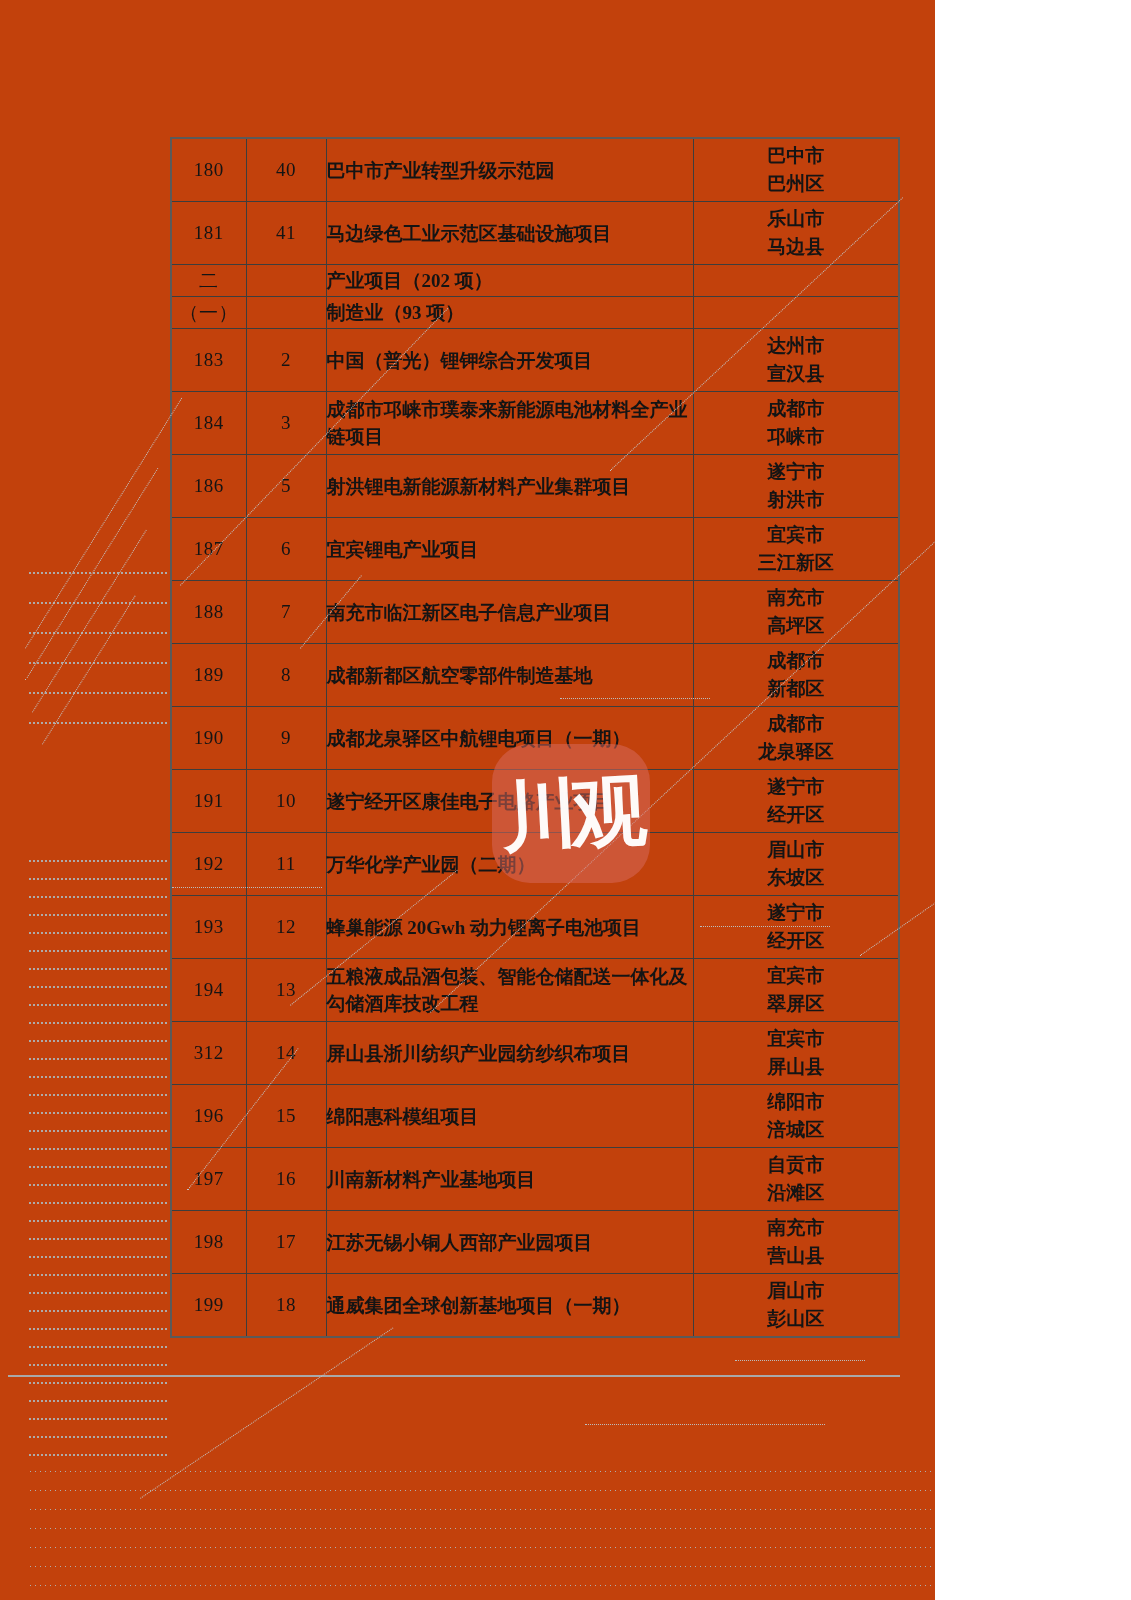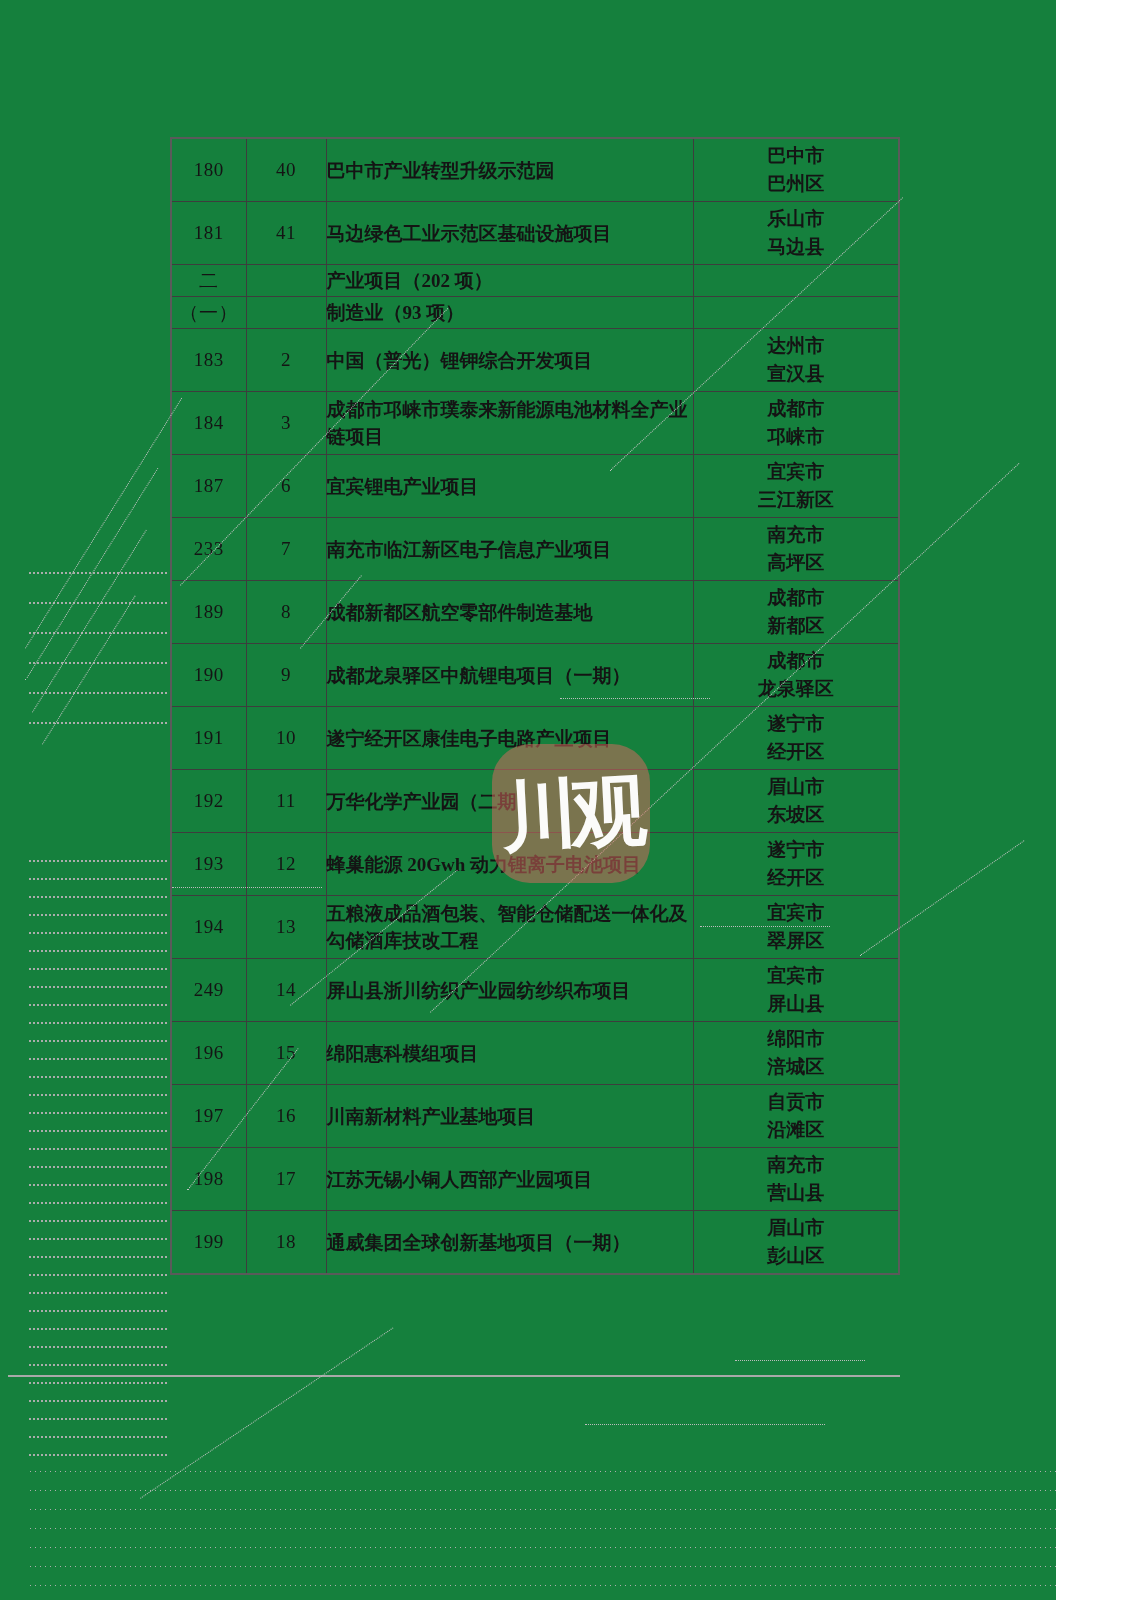--- a/index.html
+++ b/index.html
@@ -1,19 +1,19 @@
 <!DOCTYPE html>
 <html><head>
 <meta charset="utf-8">
 <style>
   html,body{margin:0;padding:0;background:#ffffff;}
   .page{
     position:relative;
-    width:1056px;height:1600px;
-    background:#15803d;
+    width:935px;height:1600px;
+    background:#c2410c;
     overflow:hidden;
     font-family:"Liberation Serif","DejaVu Serif",serif;
   }
 
   
   table.doc{
     position:absolute;left:170px;top:137px;
     width:728px;
     border-collapse:collapse;table-layout:fixed;
     z-index:2;
@@ -146,30 +146,39 @@
         <tr class="data">
           <td class="c1">184</td>
           <td class="c2">3</td>
           <td class="c3">成都市邛崃市璞泰来新能源电池材料全产业链项目</td>
           <td class="c4">
             <div>成都市</div>
             <div>邛崃市</div>
           </td>
         </tr>
         <tr class="data">
+          <td class="c1">186</td>
+          <td class="c2">5</td>
+          <td class="c3">射洪锂电新能源新材料产业集群项目</td>
+          <td class="c4">
+            <div>遂宁市</div>
+            <div>射洪市</div>
+          </td>
+        </tr>
+        <tr class="data">
           <td class="c1">187</td>
           <td class="c2">6</td>
           <td class="c3">宜宾锂电产业项目</td>
           <td class="c4">
             <div>宜宾市</div>
             <div>三江新区</div>
           </td>
         </tr>
         <tr class="data">
-          <td class="c1">233</td>
+          <td class="c1">188</td>
           <td class="c2">7</td>
           <td class="c3">南充市临江新区电子信息产业项目</td>
           <td class="c4">
             <div>南充市</div>
             <div>高坪区</div>
           </td>
         </tr>
         <tr class="data">
           <td class="c1">189</td>
           <td class="c2">8</td>
@@ -218,21 +227,21 @@
         <tr class="data">
           <td class="c1">194</td>
           <td class="c2">13</td>
           <td class="c3">五粮液成品酒包装、智能仓储配送一体化及勾储酒库技改工程</td>
           <td class="c4">
             <div>宜宾市</div>
             <div>翠屏区</div>
           </td>
         </tr>
         <tr class="data">
-          <td class="c1">249</td>
+          <td class="c1">312</td>
           <td class="c2">14</td>
           <td class="c3">屏山县浙川纺织产业园纺纱织布项目</td>
           <td class="c4">
             <div>宜宾市</div>
             <div>屏山县</div>
           </td>
         </tr>
         <tr class="data">
           <td class="c1">196</td>
           <td class="c2">15</td>

